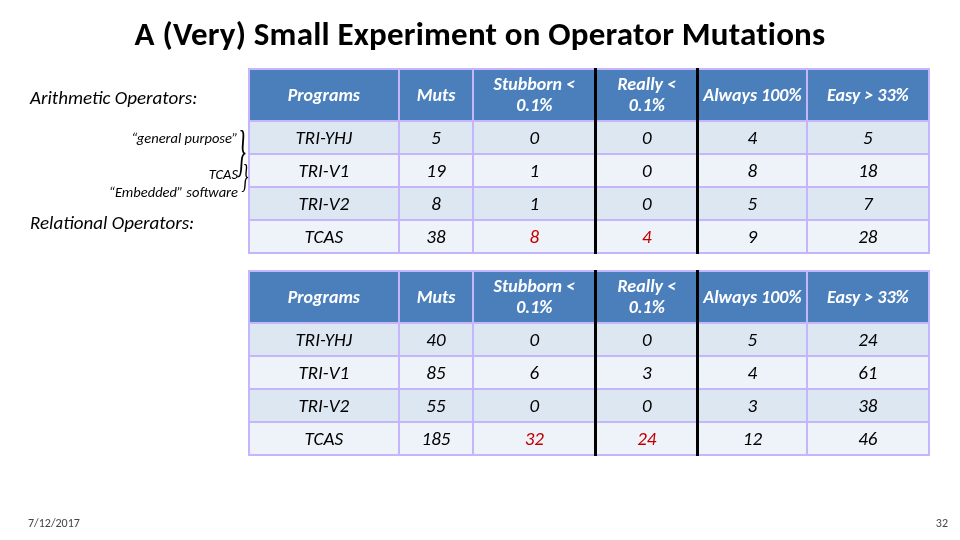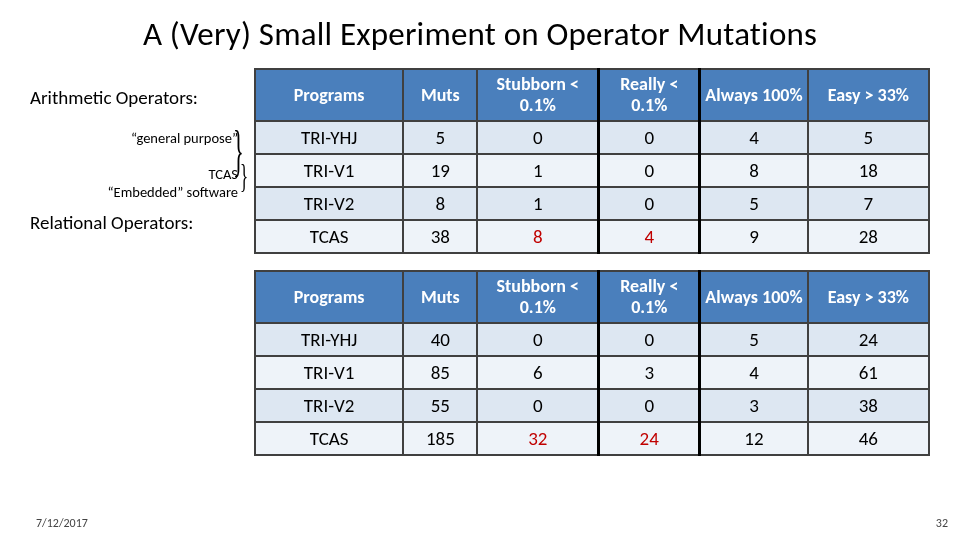--- a/index.html
+++ b/index.html
@@ -14,28 +14,28 @@
     overflow: hidden;
   }
   .slide {
     position: relative;
     width: 960px;
     height: 540px;
     padding: 14px 30px 0 30px;
   }
   .title {
     font-size: 33px;
-    font-weight: 400;
+    font-weight: 700;
     text-align: center;
     margin: 0 0 14px 0;
     letter-spacing: 0.2px;
   }
   .content {
     display: flex;
-    gap: 6px;
+    font-style: italic;
   }
   .left-col {
     width: 218px;
     flex: 0 0 218px;
     font-size: 17px;
   }
   .label-arith {
     font-size: 19px;
     margin-top: 18px;
   }
@@ -76,21 +76,21 @@
   .tables {
     flex: 1;
   }
   table {
     border-collapse: collapse;
     width: 100%;
     table-layout: fixed;
   }
   table + table { margin-top: 16px; }
   th, td {
-    border: 2px solid #404040;
+    border: 2px solid #c4b5fd;
     text-align: center;
     font-size: 19px;
     padding: 4px 2px;
     vertical-align: middle;
   }
   th {
     background: #4a7fbc;
     color: #fff;
     font-weight: 700;
     font-size: 18px;
@@ -103,21 +103,21 @@
   td.prog { font-weight: 400; }
   td.red { color: #c00000; font-weight: 400; }
   col.c-prog { width: 22%; }
   col.c-muts { width: 11%; }
   col.c-stub { width: 18%; }
   col.c-real { width: 15%; }
   col.c-alw  { width: 16%; }
   col.c-easy { width: 18%; }
   .footer-date {
     position: absolute;
-    left: 36px;
+    left: 28px;
     bottom: 10px;
     font-size: 12px;
     color: #444;
   }
   .footer-num {
     position: absolute;
     right: 12px;
     bottom: 10px;
     font-size: 12px;
     color: #444;

